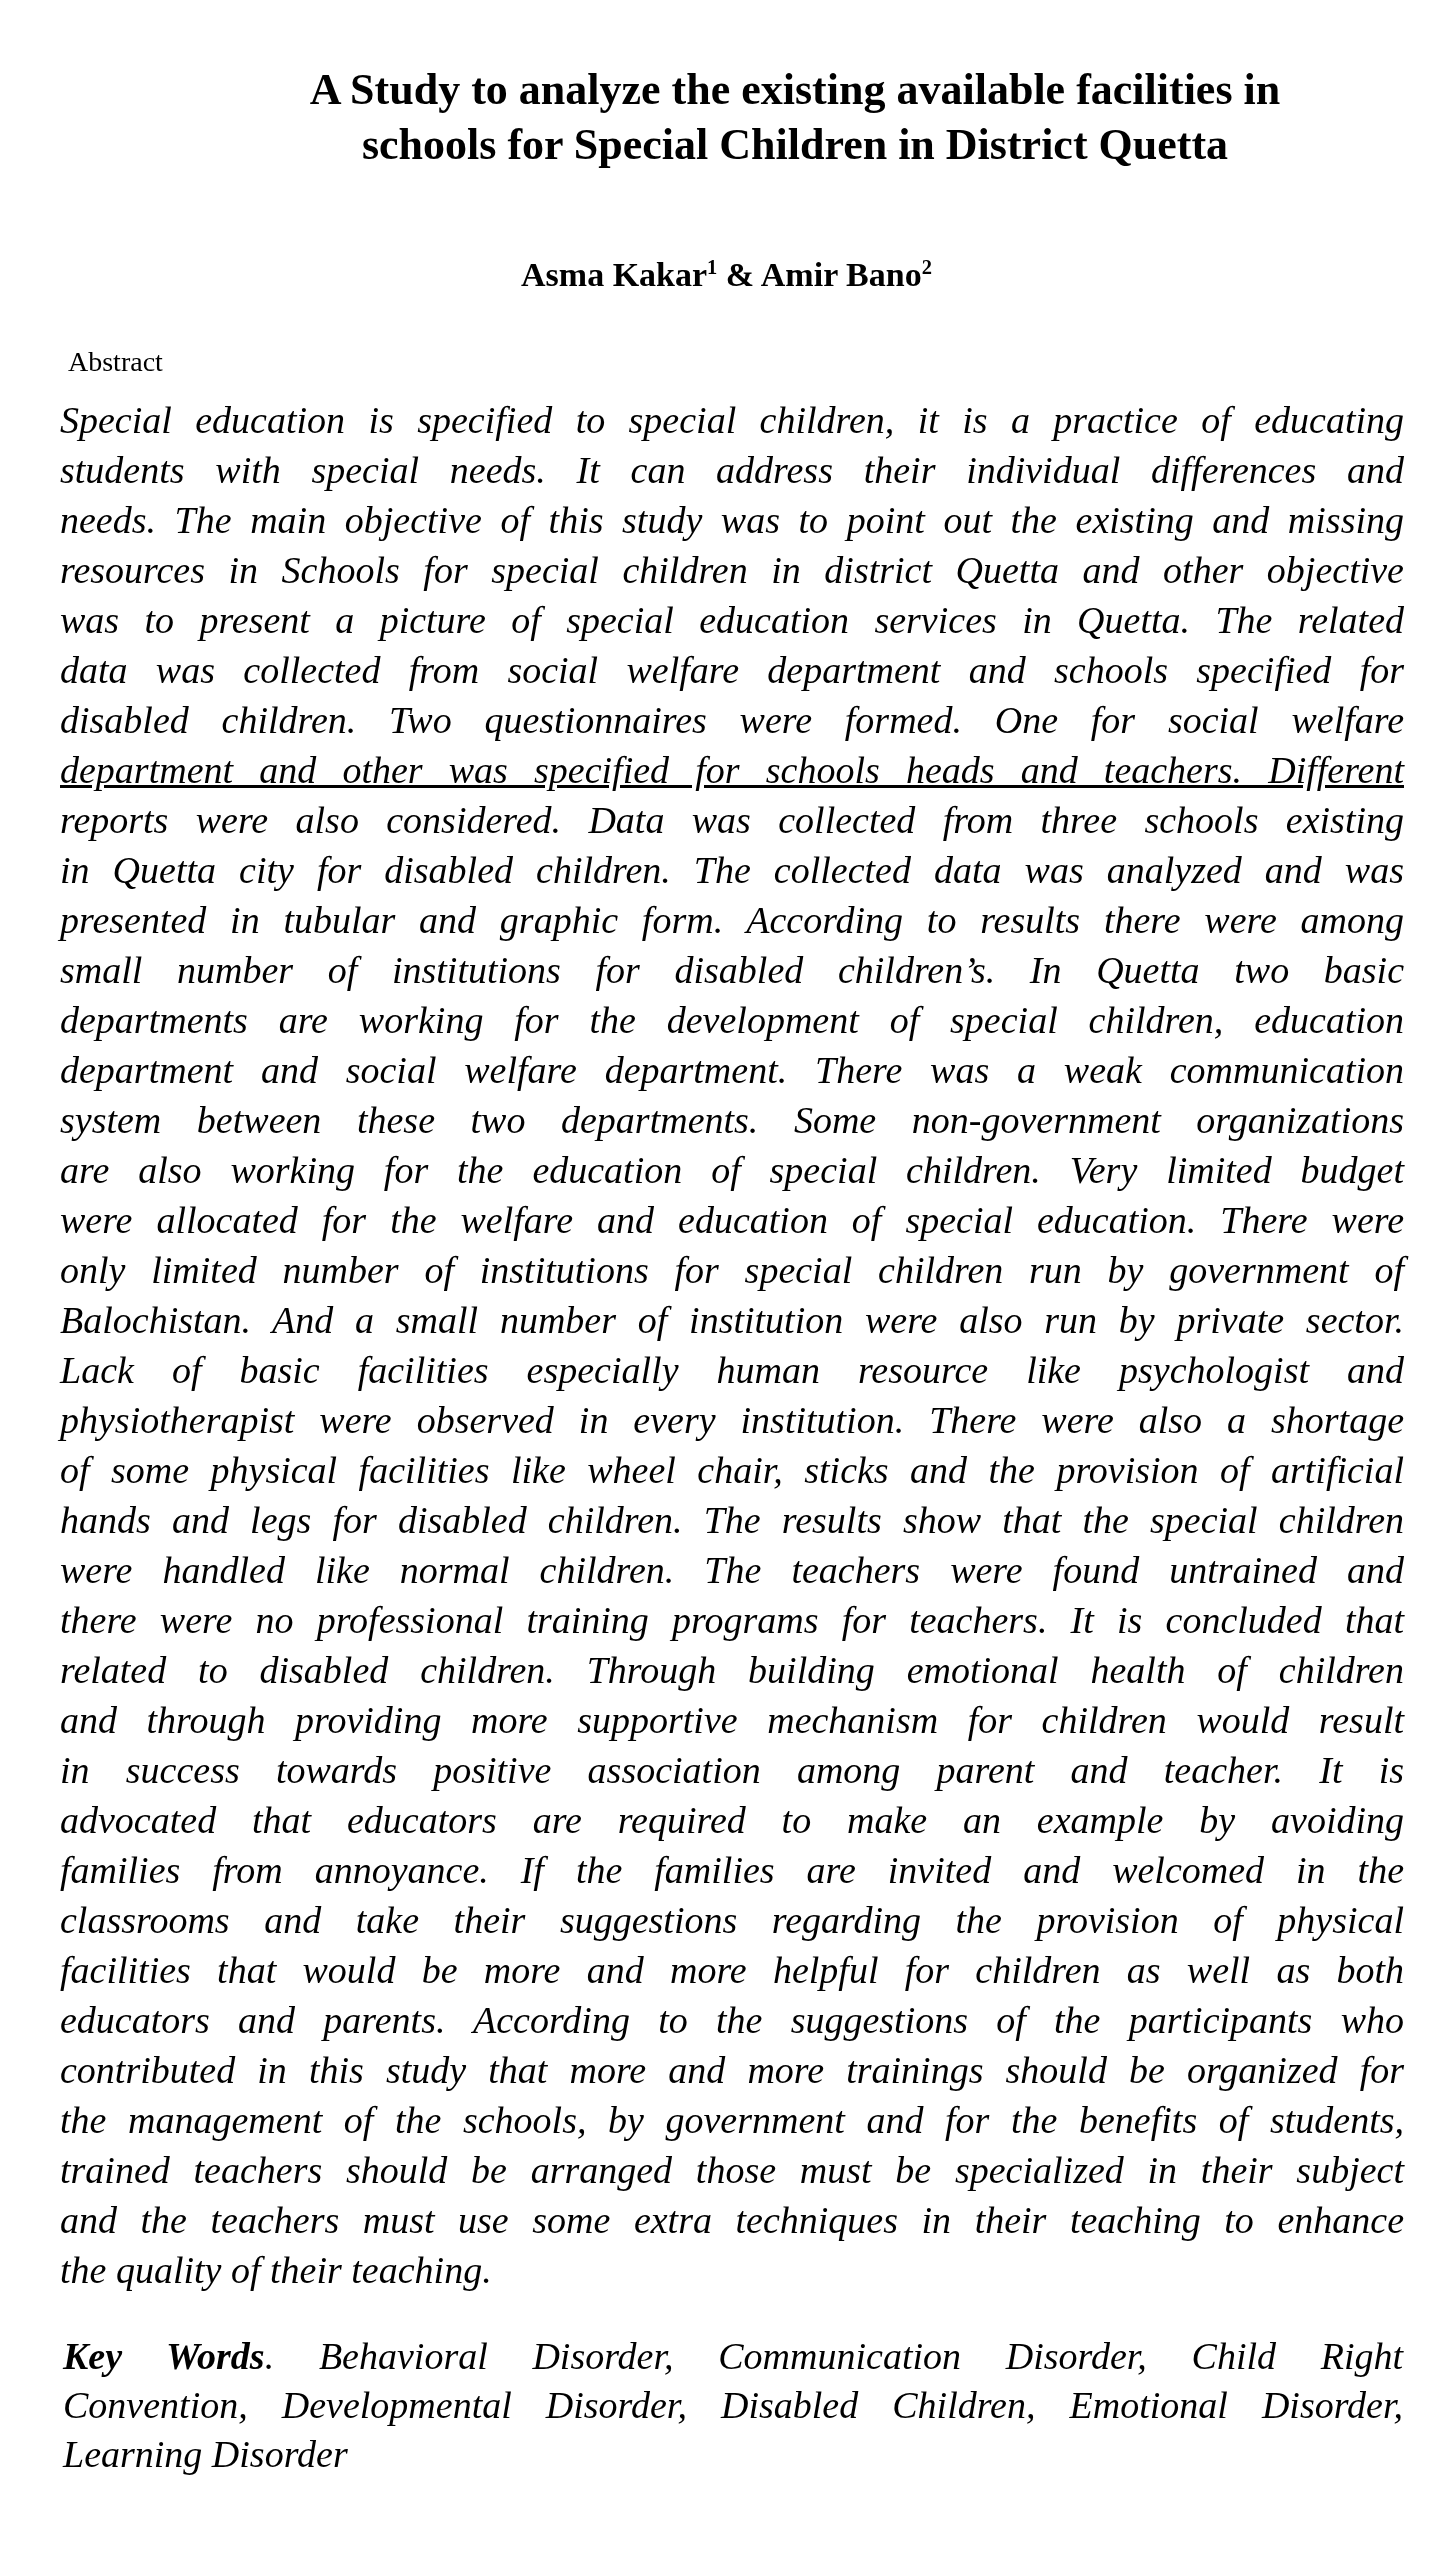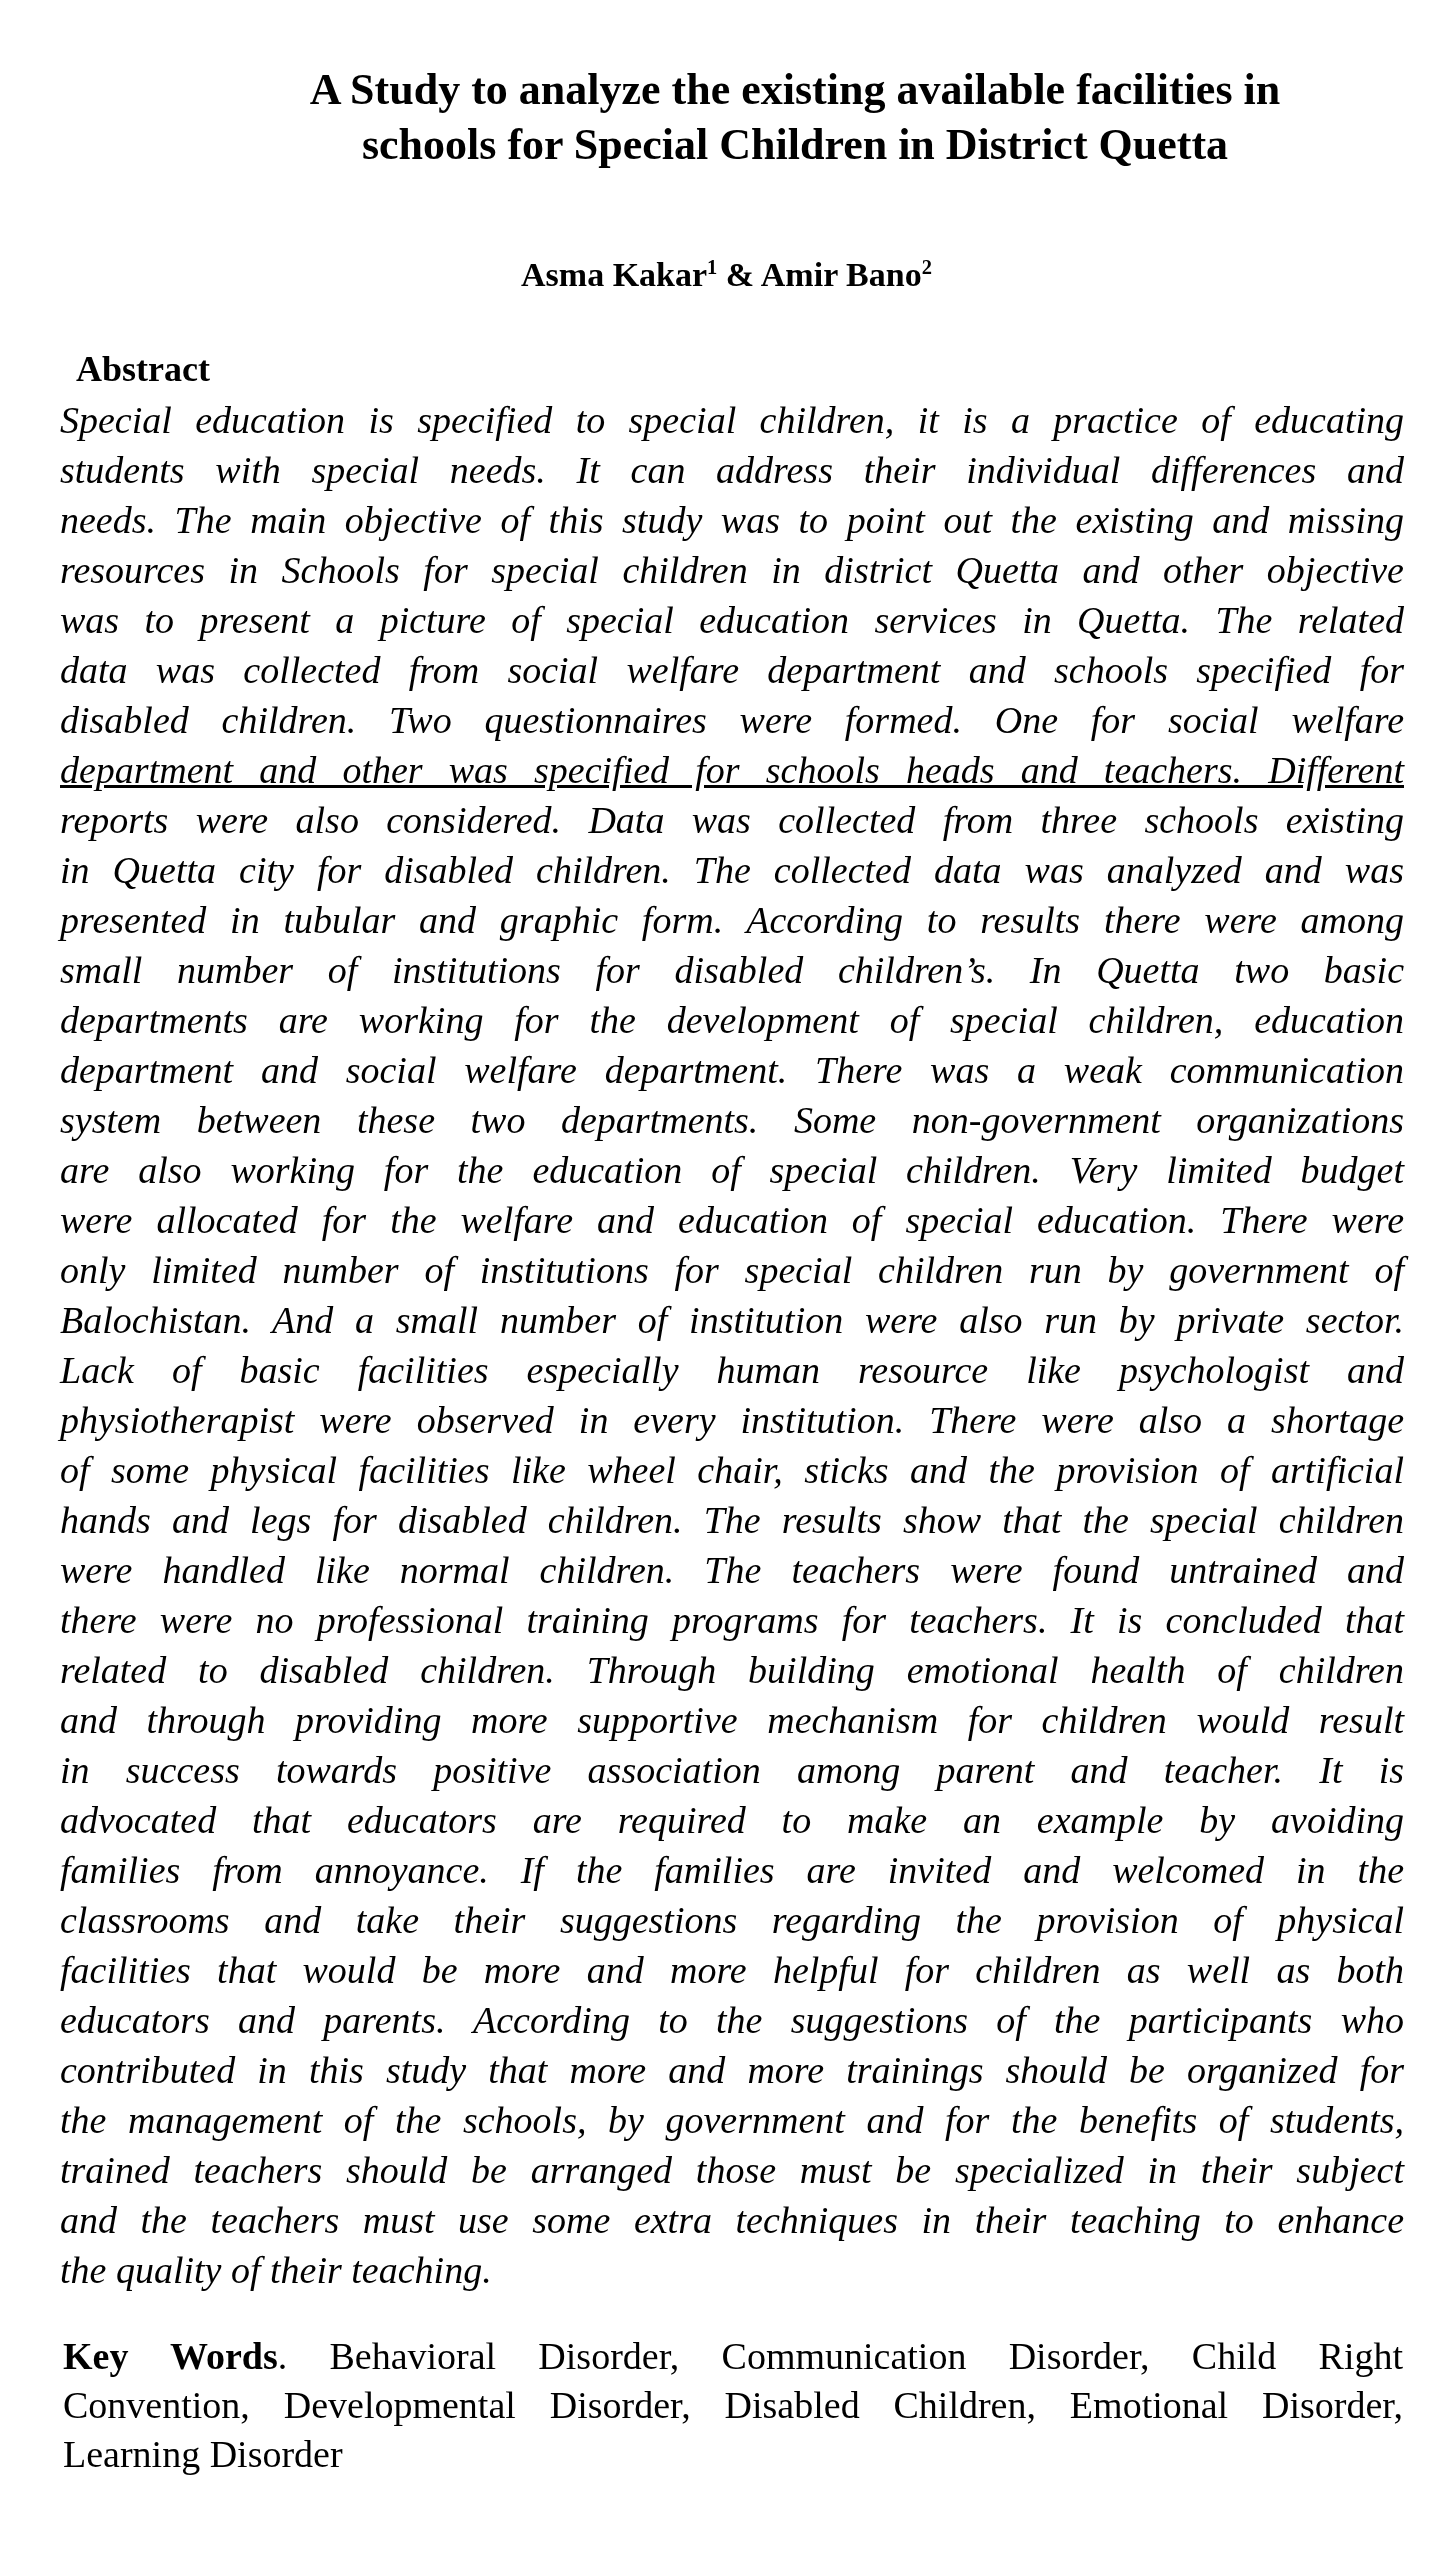--- a/index.html
+++ b/index.html
@@ -47,24 +47,24 @@
     }
     .authors sup {
       font-size: 20.5px;
       vertical-align: 12px;
       line-height: 0;
     }
     .abstract-heading {
       position: absolute;
       left: 60px;
       top: 332px;
-      font-weight: bold;
-      font-size: 36px;
+      font-weight: normal;
+      font-size: 28px;
       line-height: 43px;
-      margin: 16px;
+      margin: 8px;
     }
     .abstract-body {
       position: absolute;
       left: 60px;
       top: 383px;
       width: 1344px;
       margin: 0;
     }
     .abstract-line {
       display: block;
@@ -81,20 +81,21 @@
       text-align-last: left;
     }
     .keywords {
       position: absolute;
       left: 63px;
       top: 2332px;
       width: 1340px;
       margin: 0;
       font-size: 38px;
       line-height: 49px;
+      font-style: italic;
     }
     .kw-line {
       display: block;
       text-align: justify;
       text-align-last: justify;
       white-space: nowrap;
     }
     .kw-line.last { text-align-last: left; }
     .kw-label { font-weight: bold; }
   </style>

